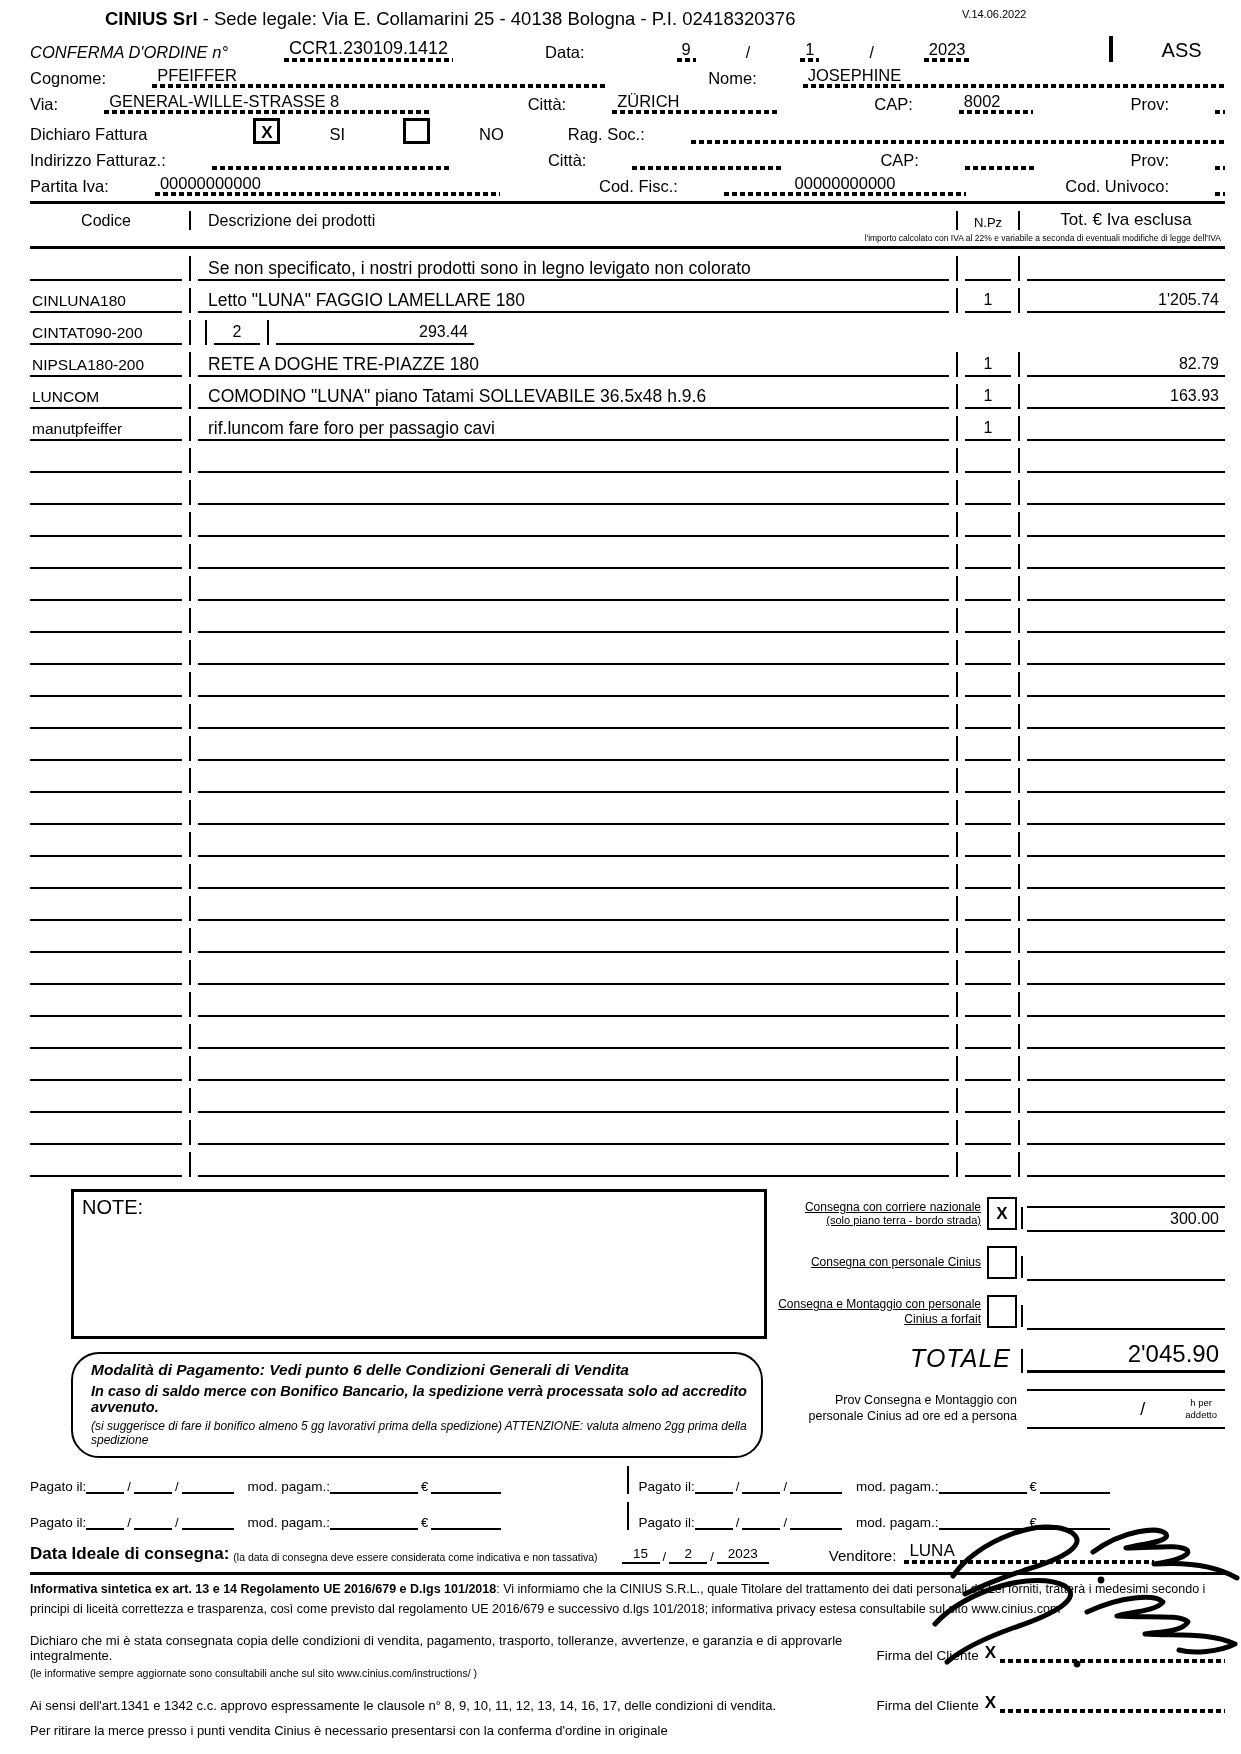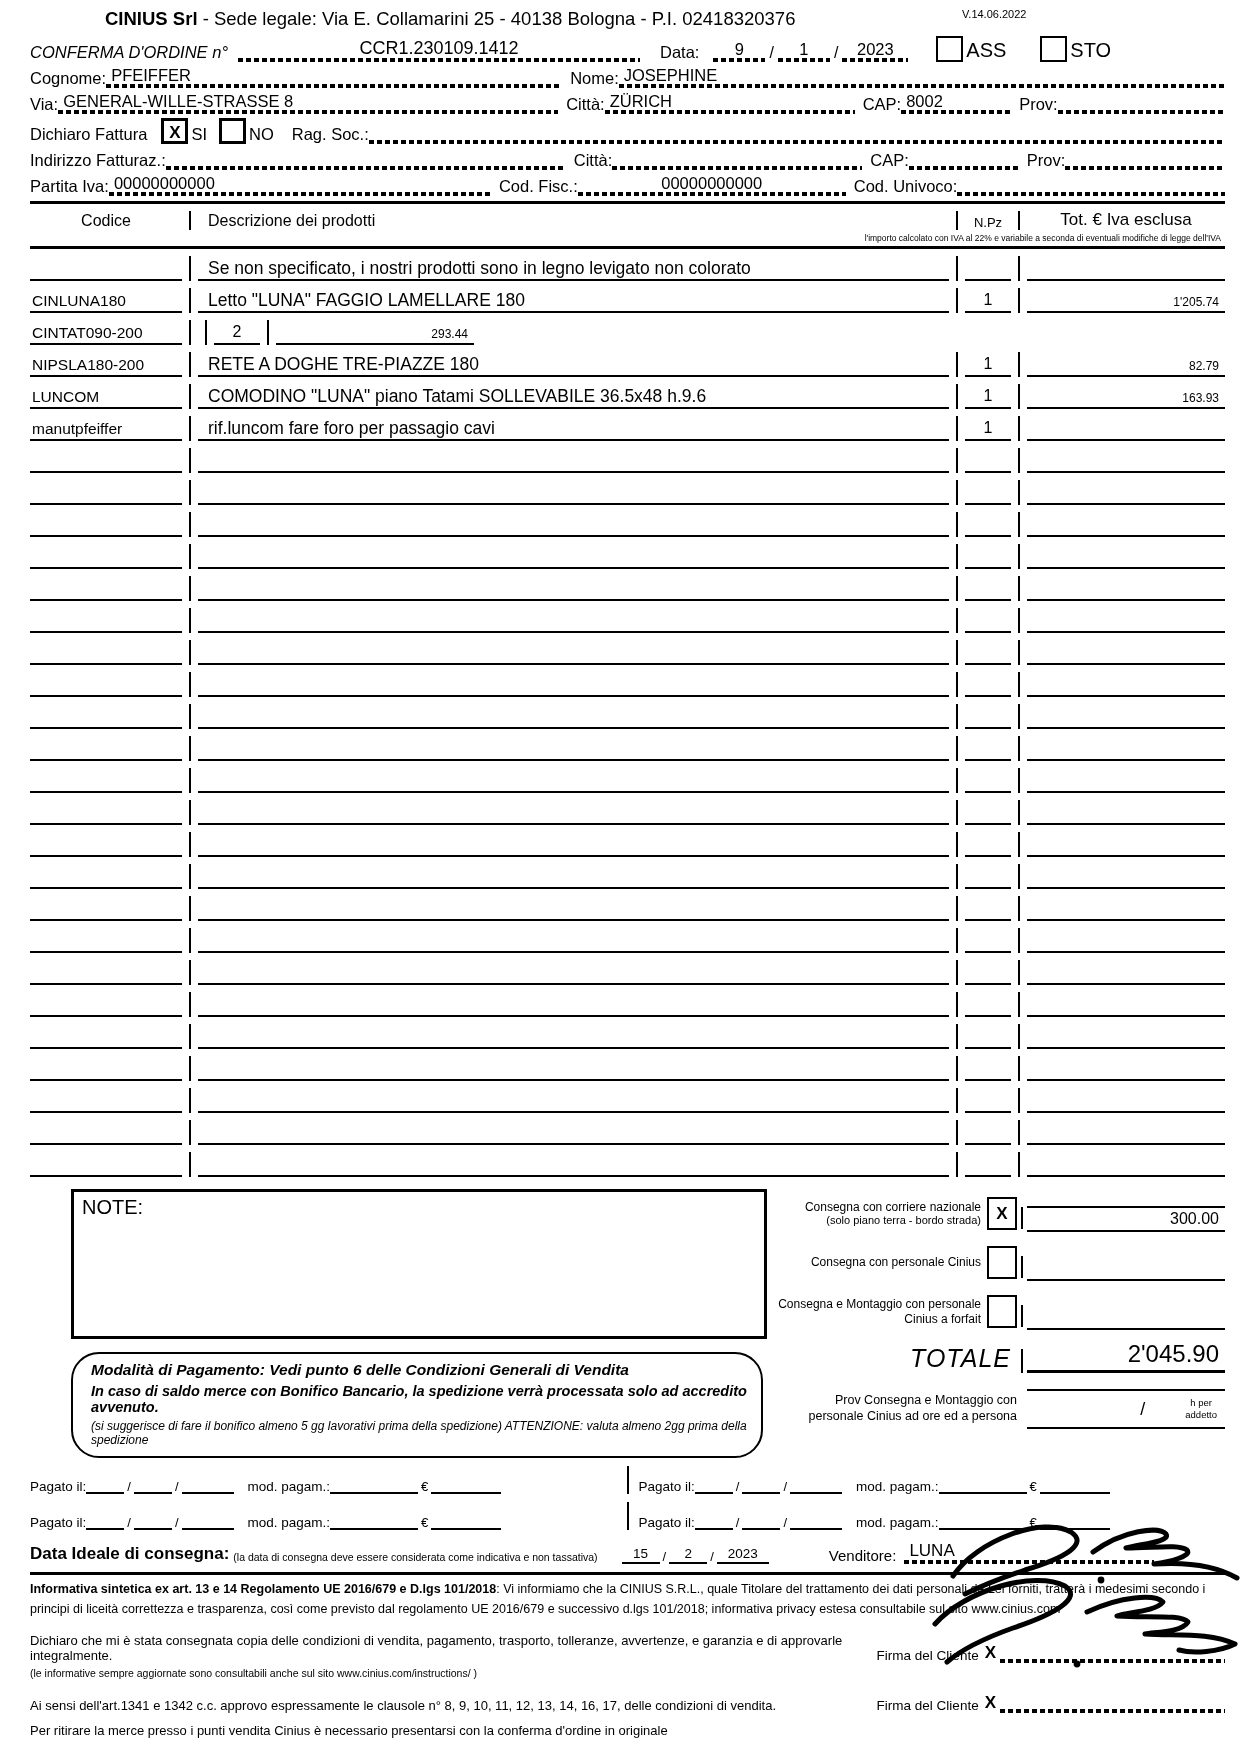--- a/index.html
+++ b/index.html
@@ -1,21 +1,21 @@
 <!DOCTYPE html>
 <html><head>
 <meta charset="utf-8">
 <style>
   * { margin:0; padding:0; box-sizing:border-box; }
   html,body { background:#fff; }
   body { font-family:"Liberation Sans", sans-serif; color:#000; }
   .page { position:relative; width:1241px; height:1754px; background:#fff; padding:8px 16px 0 30px; overflow:hidden; }
 
   
-  .frow { display:flex; align-items:flex-end; height:26px; }
+  .frow { display:flex; align-items:flex-end; height:26px;gap:46px; }
   .lbl { font-size:16.5px; white-space:nowrap; }
   .italic { font-style:italic; }
   .dfield, .sfield {
     display:inline-block; min-height:20px; font-size:16.5px; white-space:nowrap;
     background-image:repeating-linear-gradient(to right,#000 0 5px,transparent 5px 8px);
     background-repeat:no-repeat; background-position:left bottom; background-size:100% 4px;
     padding:0 5px 3px 5px;
   }
   .sfield { background:none; border-bottom:2px solid #000; padding-bottom:1px; }
   .cbox { display:inline-block; width:27px; height:26px; border:2.5px solid #000;
@@ -51,34 +51,34 @@
   .hsep { width:0; border-left:2px solid #000; height:19px; margin:0 7px; }
   .iva-note { text-align:right; font-size:8.5px; padding:3px 4px 3px 0; }
   .tbl-mid { border-top:3px solid #000; }
 
   .trow { display:flex; align-items:flex-end; height:32px; }
   .vsep { width:0; border-left:2px solid #000; height:25px; margin:0 7px; align-self:flex-end; }
   .tc { border-bottom:2.2px solid #000; padding-bottom:2px; line-height:1.05; white-space:nowrap; overflow:hidden; }
   .tc.code { width:152px; font-size:15.5px; padding-left:2px; }
   .tc.desc { flex:1; font-size:17.5px; padding-left:10px; }
   .tc.qty { width:46px; font-size:16px; text-align:center; }
-  .tc.price { width:198px; font-size:12px; text-align:right; padding-right:6px; }
+  .tc.price { width:198px; font-size:16px; text-align:right; padding-right:6px; }
 
   
   .mid-zone { display:flex; margin-top:12px; }
   .mid-left { width:700px;padding-left:41px; }
   .note-box { width:696px; height:150px; border:3px solid #000; font-size:20px; padding:4px 8px; }
   .pay-box { width:692px; border:2.5px solid #000; border-radius:28px; margin-top:13px; padding:7px 14px 9px 18px; }
   .pay-box .l1 { font-size:15.5px; font-weight:bold; font-style:italic; margin-bottom:4px; }
   .pay-box .l2 { font-size:14.5px; font-weight:bold; font-style:italic; margin-bottom:4px; }
   .pay-box .l3 { font-size:12px; font-style:italic; }
 
   .mid-right { flex:1; padding-left:4px; }
   .dopt { display:flex; align-items:center; height:49px; }
-  .dopt-lbl { flex:1; text-align:right; font-size:12px; line-height:1.2; }
+  .dopt-lbl { flex:1; text-align:right; font-size:12px; line-height:1.2;text-decoration:underline; }
   .dopt .cbox { width:30px; height:33px; line-height:30px; margin-left:6px; flex:none; }
   .dopt-sep { width:0; border-left:2px solid #000; height:22px; margin:8px 4px 0 4px; }
   .dprice { width:198px; font-size:16px; text-align:right; padding:2px 6px 2px 0;
             border-bottom:2.5px solid #000; align-self:flex-end; margin-bottom:6px; }
   .dprice.first { border-top:2.5px solid #000; }
   .tot-row { display:flex; align-items:flex-end; margin-top:4px; }
   .tot-lbl { flex:1; text-align:right; font-size:25px; font-style:italic; letter-spacing:1px; padding-right:6px; }
   .tot-sep { width:0; border-left:2px solid #000; height:24px; margin:0 4px; }
   .tot-val { width:198px; font-size:24px; text-align:right; border-bottom:3px solid #000; padding:0 6px 2px 0; }
   .costi-row { display:flex; margin-top:16px; }

